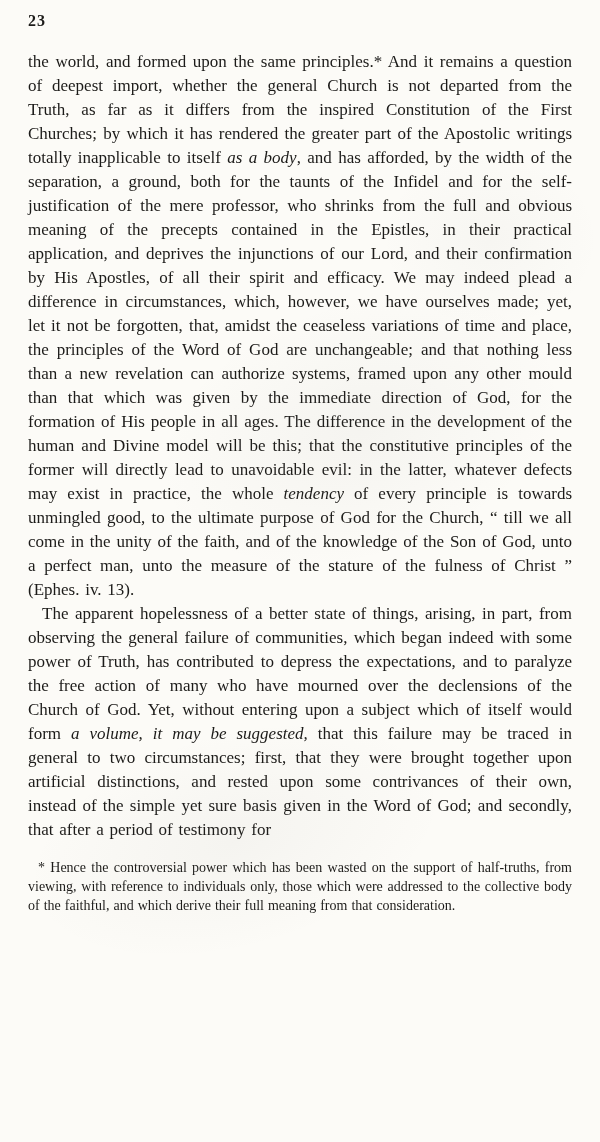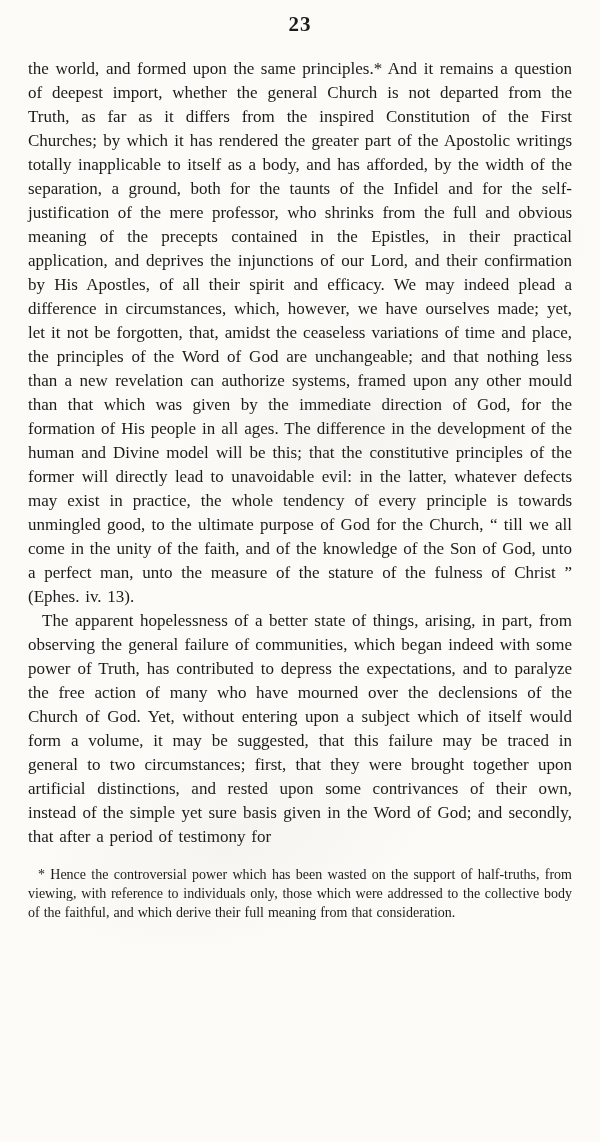--- a/index.html
+++ b/index.html
@@ -9,36 +9,36 @@
     height: 1142px;
     margin: 0 auto;
     box-sizing: border-box;
     background: #fcfbf7;
     padding: 10px 28px 8px 28px;
     font-family: "Liberation Serif", "DejaVu Serif", serif;
     color: #1c1b19;
     overflow: hidden;
   }
   .page-number {
-    text-align: center;
+    text-align: left;
     font-weight: bold;
-    font-size: 21px;
+    font-size: 16px;
     letter-spacing: 1px;
     margin-top: 2px;
   }
   .body-text {
     margin-top: 20px;
     font-size: 17px;
     line-height: 24px;
     text-align: justify;
     word-spacing: 1.5px;
   }
   .body-text p { margin: 0; }
   .para-indent { text-indent: 14px; }
-  .italic { }
+  .italic { font-style: italic; }
   .footnote {
     margin-top: 16px;
     font-size: 14px;
     line-height: 19px;
     text-align: justify;
     word-spacing: 0.5px;
   }
   .footnote p { margin: 0; text-indent: 10px; }
   
   .smudge {

